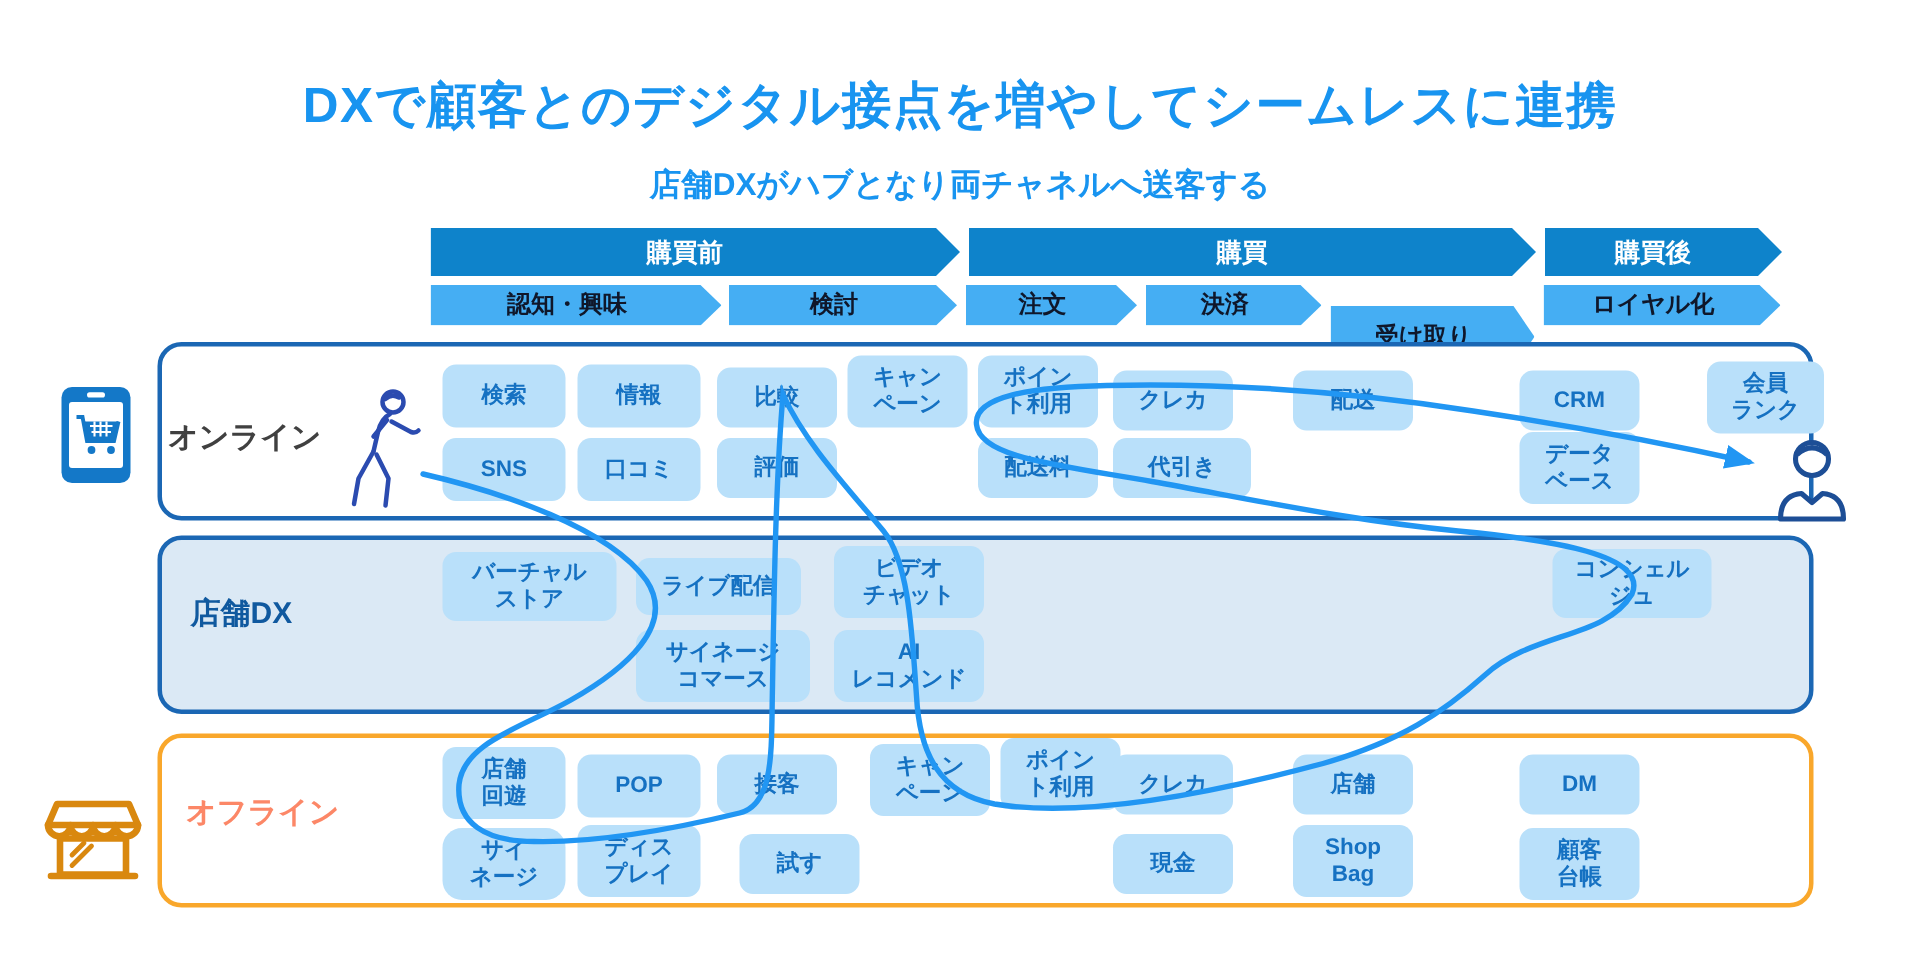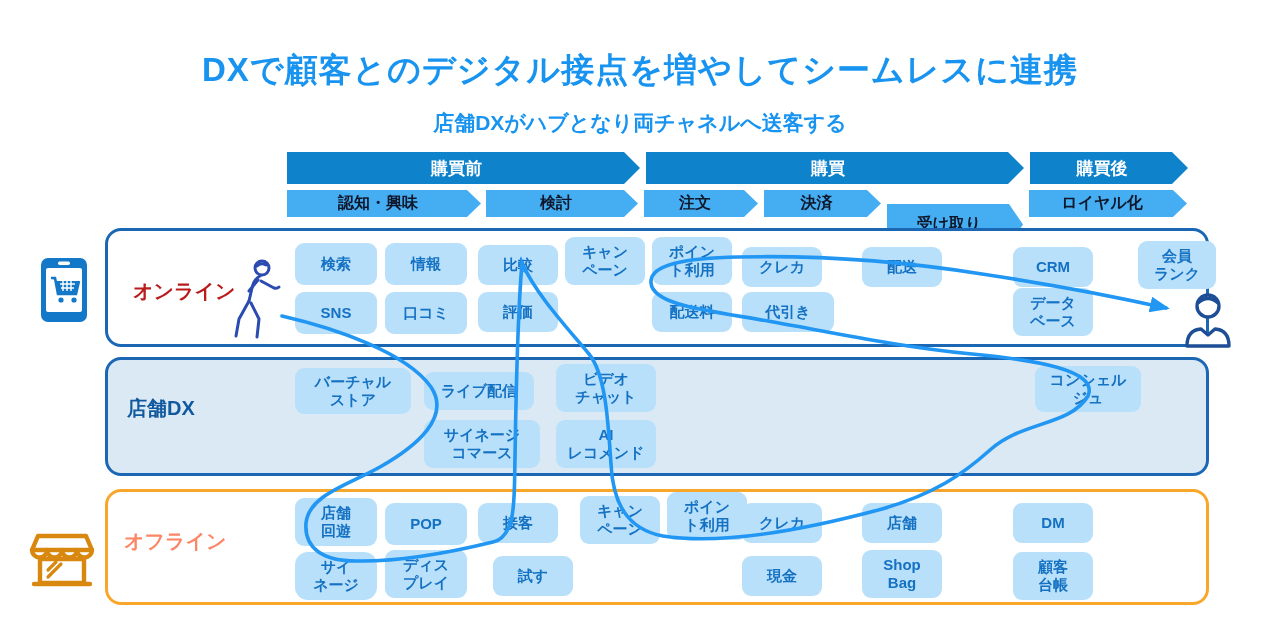--- a/index.html
+++ b/index.html
@@ -16,21 +16,21 @@
                padding-right:14px;}
   .phase-arrow{background:#45aef3;color:#0f172a;font-weight:bold;font-size:16px;
                display:flex;align-items:center;justify-content:center;
                clip-path:polygon(0 0,calc(100% - 14px) 0,100% 50%,calc(100% - 14px) 100%,0 100%);
                padding-right:12px;}
   .lane{border-radius:16px;}
   #lane-online{left:105px;top:228px;width:1104px;height:119px;border:3px solid #1b67b4;background:#ffffff;}
   #lane-dx{left:105px;top:357px;width:1104px;height:119px;border:3px solid #1b67b4;background:#dbe9f5;}
   #lane-offline{left:105px;top:489px;width:1104px;height:116px;border:3px solid #f9a72b;background:#ffffff;}
   .lane-label{font-size:20px;font-weight:bold;white-space:nowrap;}
-  #label-online{left:133px;top:278px;color:#b91c1c;}
+  #label-online{left:112px;top:278px;color:#404040;}
   #label-dx{left:127px;top:395px;color:#10599f;}
   #label-offline{left:124px;top:528px;color:#fc8767;}
   .chip{background:#b9e0fa;color:#1571c2;font-weight:bold;font-size:15px;line-height:1.18;
         border-radius:9px;display:flex;align-items:center;justify-content:center;text-align:center;
         white-space:pre-line;}
   #journey-svg{left:0;top:0;width:1280px;height:640px;pointer-events:none;}
   .icon{display:block;}
 </style>
 </head>
 <body>

